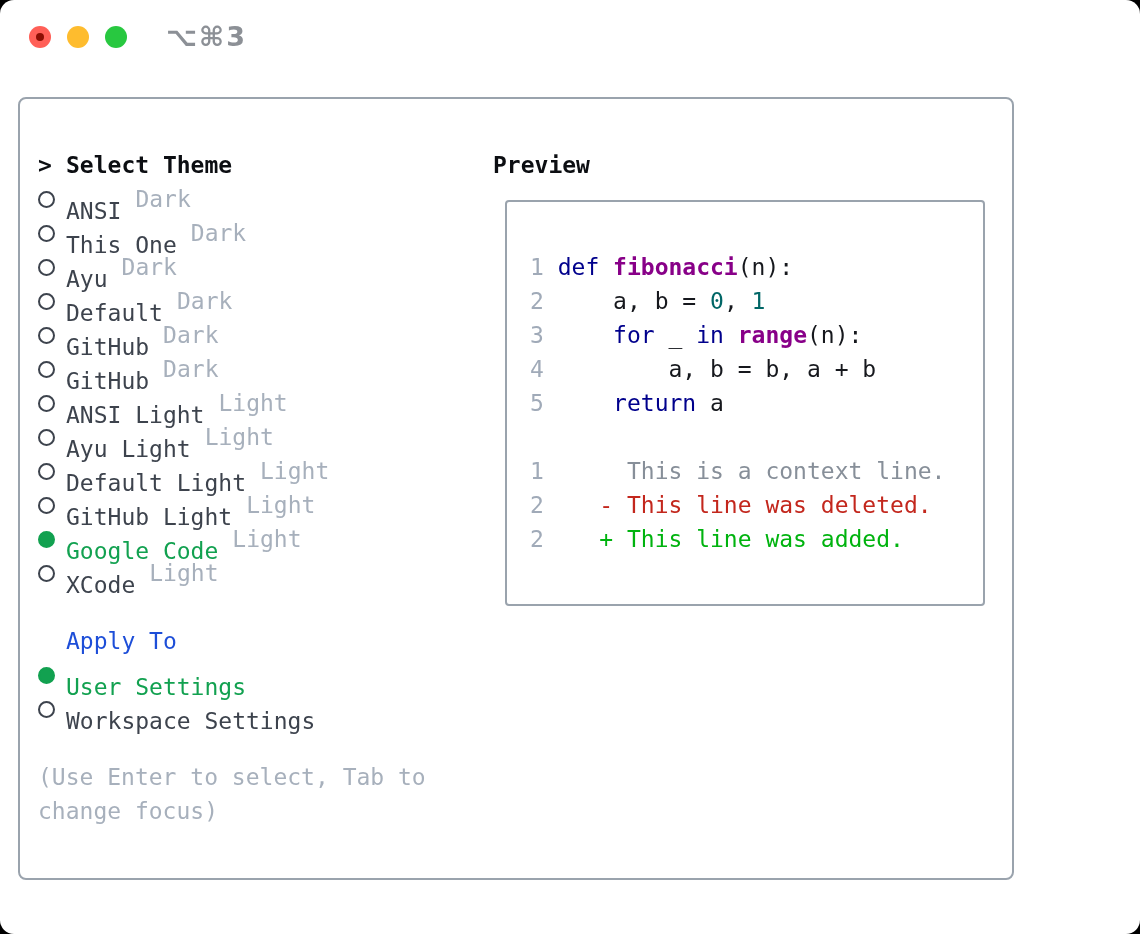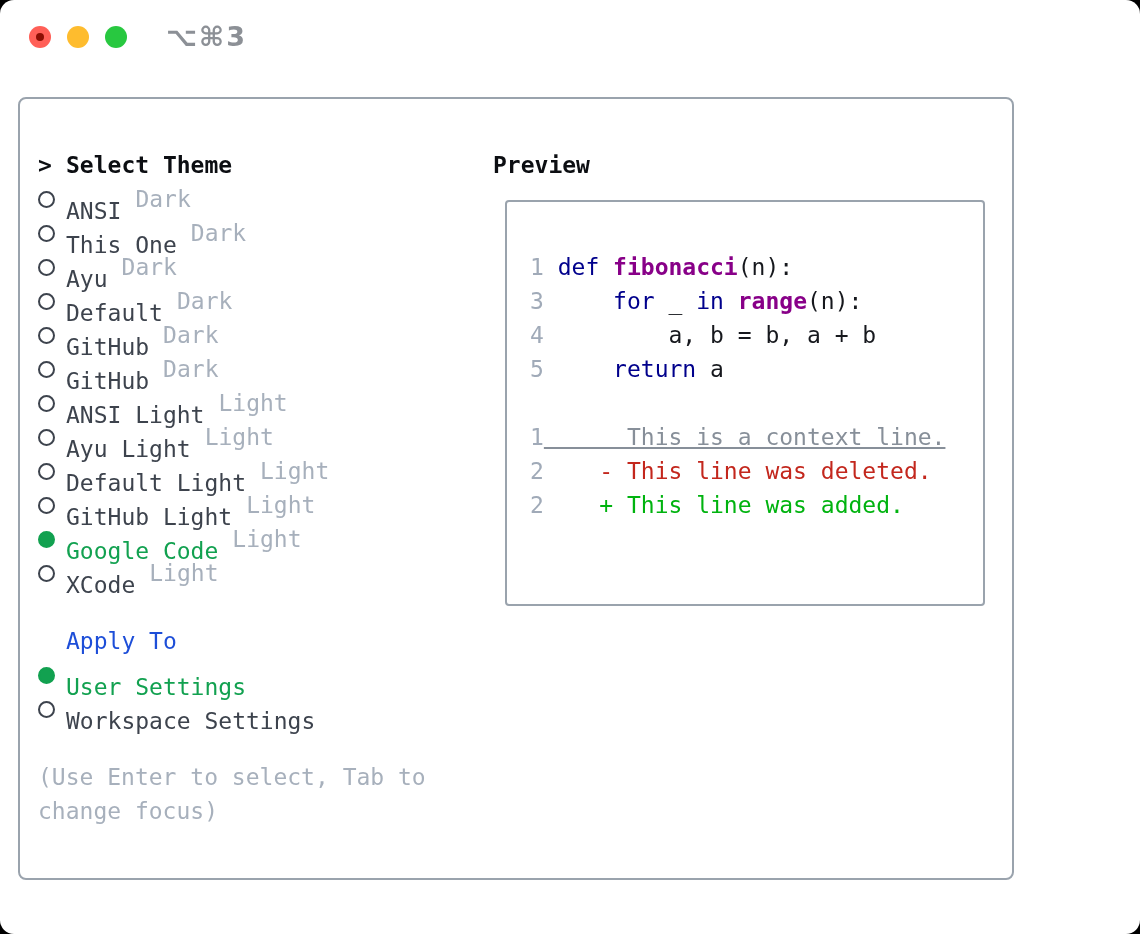--- a/index.html
+++ b/index.html
@@ -100,21 +100,21 @@
     box-sizing: border-box;
     padding: 48px 0 0 23px;
     background: #fff;
   }
   .cl { height: 34px; line-height: 34px; font-size: 23px; white-space: pre; }
   .ln  { color: var(--ln); }
   .kw  { color: var(--keyword); }
   .fn  { color: var(--func); font-weight: bold; }
   .lit { color: var(--literal); }
   .pl  { color: var(--plain); }
-  .ctx { color: var(--ctx); text-decoration: underline; }
+  .ctx { color: var(--ctx); }
   .del { color: var(--del); }
   .add { color: var(--add); text-align: center; }
 </style>
 </head>
 <body>
 
 <div class="window">
 
   <span class="traffic red"></span>
   <span class="traffic yellow"></span>
@@ -208,20 +208,21 @@
 
       <div class="gap"></div>
 
       <div class="hint">(Use Enter to select, Tab to change focus)</div>
     </div>
 
     <div class="preview-hdr">Preview</div>
 
     <div class="preview-box">
       <div class="cl"><span class="ln">1 </span><span class="kw">def </span><span class="fn">fibonacci</span><span class="pl">(n):</span></div>
+      <div class="cl"><span class="ln">2 </span><span class="pl">    a, b = </span><span class="lit">0</span><span class="pl">, </span><span class="lit">1</span></div>
       <div class="cl"><span class="ln">3 </span><span class="pl">    </span><span class="kw">for</span><span class="pl"> _ </span><span class="kw">in</span><span class="pl"> </span><span class="fn">range</span><span class="pl">(n):</span></div>
       <div class="cl"><span class="ln">4 </span><span class="pl">        a, b = b, a + b</span></div>
       <div class="cl"><span class="ln">5 </span><span class="pl">    </span><span class="kw">return</span><span class="pl"> a</span></div>
       <div class="cl"></div>
       <div class="cl"><span class="ln">1</span><span class="ctx">      This is a context line.</span></div>
       <div class="cl"><span class="ln">2</span><span class="del">    - This line was deleted.</span></div>
       <div class="cl"><span class="ln">2</span><span class="add">    + This line was added.</span></div>
     </div>
 
   </div>

